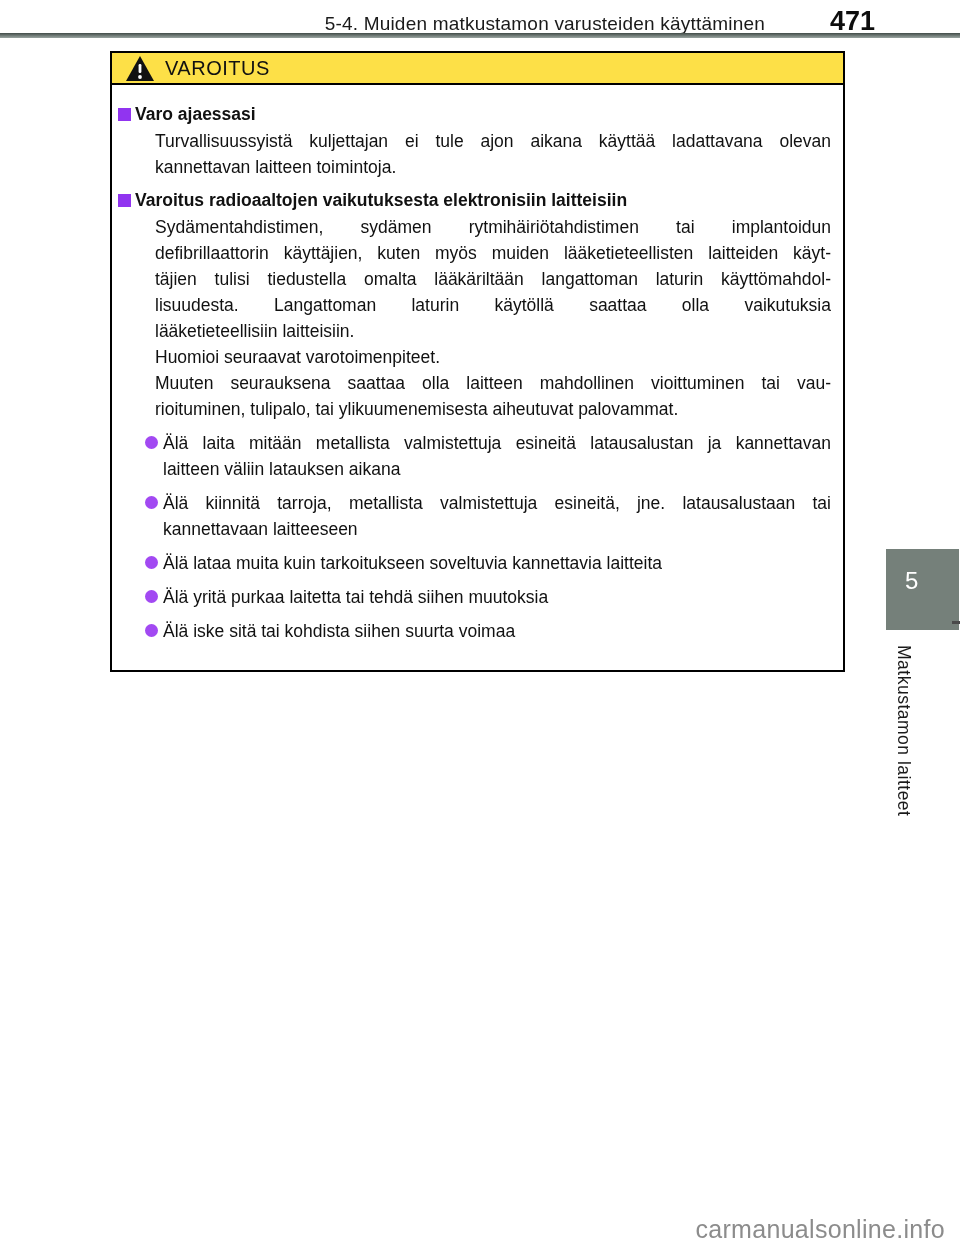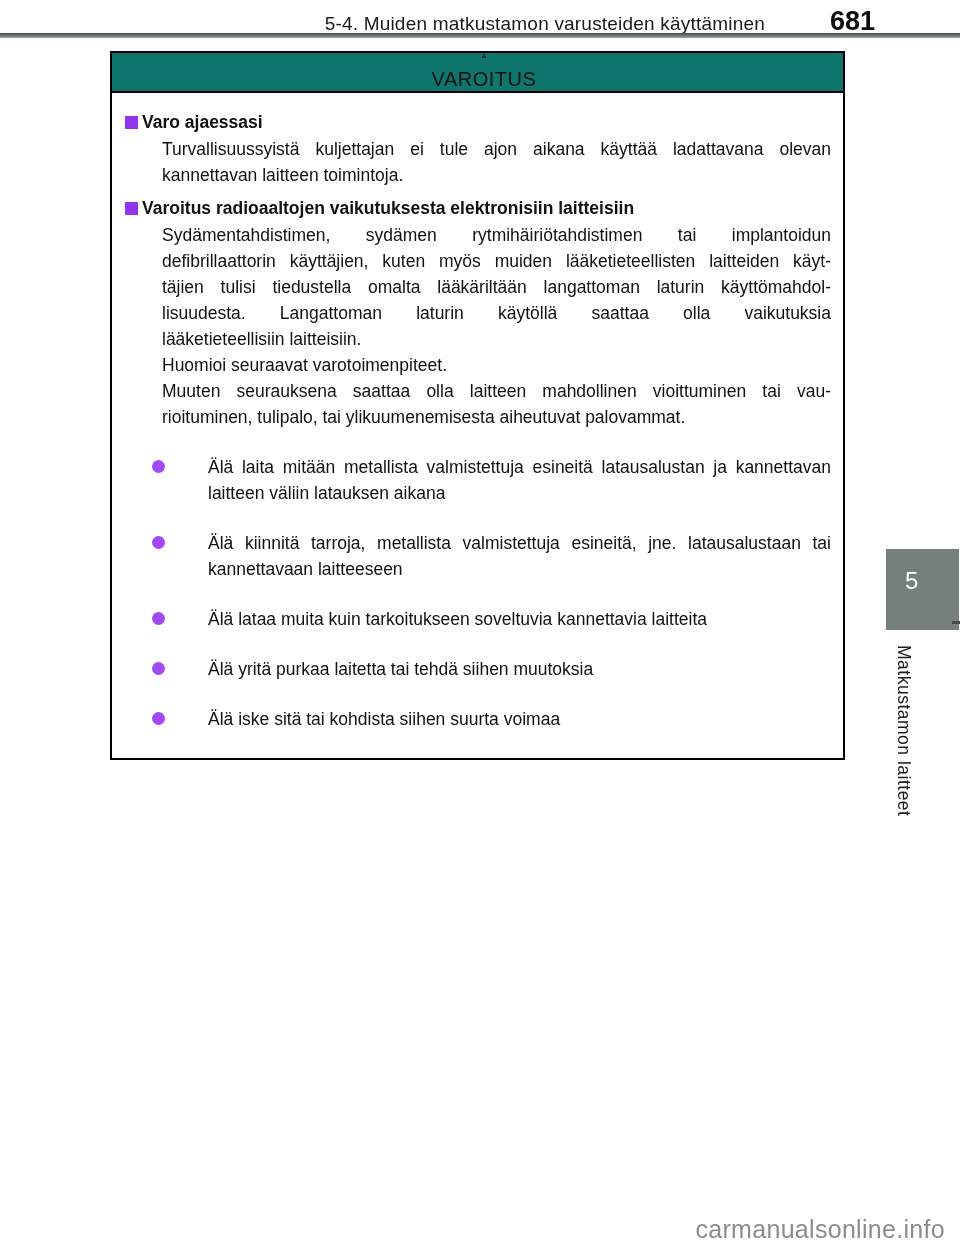--- a/index.html
+++ b/index.html
@@ -34,34 +34,33 @@
 
   
   .warning-box {
     position: absolute;
     left: 110px; top: 51px;
     width: 735px;
     border: 2px solid #000000;
     background: #ffffff;
   }
   .warning-box-header {
-    height: 40px;
-    background: #0f766e;
+    height: 32px;
+    background: #fde047;
     border-bottom: 2px solid #000000;
     display: flex;
     align-items: center;
     padding-left: 13px;
     gap: 10px;
-    flex-direction: column;
   }
   .warning-title { font-size: 20px; color: #111; letter-spacing: 0.5px; }
   .warning-triangle { width: 30px; height: 27px; display: block; }
 
   .warning-content {
-    padding: 9px 12px 26px 13px;
+    padding: 9px 12px 26px 6px;
     font-size: 17.5px;
     line-height: 26px;
   }
 
   .heading {
     display: flex;
     align-items: center;
     gap: 4px;
     margin-top: 7px;
     margin-bottom: 1px;
@@ -74,22 +73,21 @@
   }
 
   .para { margin-left: 37px; }
 
   .txt-line { text-align: justify; text-align-last: justify; }
   .txt-line:last-child { text-align: left; text-align-last: left; }
 
   .bullet {
     display: flex;
     margin-left: 27px;
-    margin-top: 24px;
-    gap: 38px;
+    margin-top: 8px;
   }
   .dot-marker {
     width: 13px; height: 13px;
     border-radius: 50%;
     background: #a249f2;
     flex: 0 0 auto;
     margin-top: 6px;
     margin-right: 5px;
   }
   .bullet-text { flex: 1 1 auto; }
@@ -127,21 +125,21 @@
     font-size: 25px;
     color: #8c8c8c;
     letter-spacing: 0.3px;
   }
 </style>
 </head>
 <body>
 
 <div class="page-header">
   <span class="breadcrumb">5-4. Muiden matkustamon varusteiden käyttäminen</span>
-  <span class="page-number">681</span>
+  <span class="page-number">471</span>
 </div>
 
 <div class="header-rule"></div>
 
 <div class="warning-box">
   <div class="warning-box-header">
     <svg class="warning-triangle" viewBox="0 0 30 27">
       <polygon points="15,1 29,26 1,26" fill="#111111"></polygon>
       <rect x="13.6" y="9" width="2.8" height="9" rx="1.2" fill="#ffffff"></rect>
       <circle cx="15" cy="22" r="1.9" fill="#ffffff"></circle>

